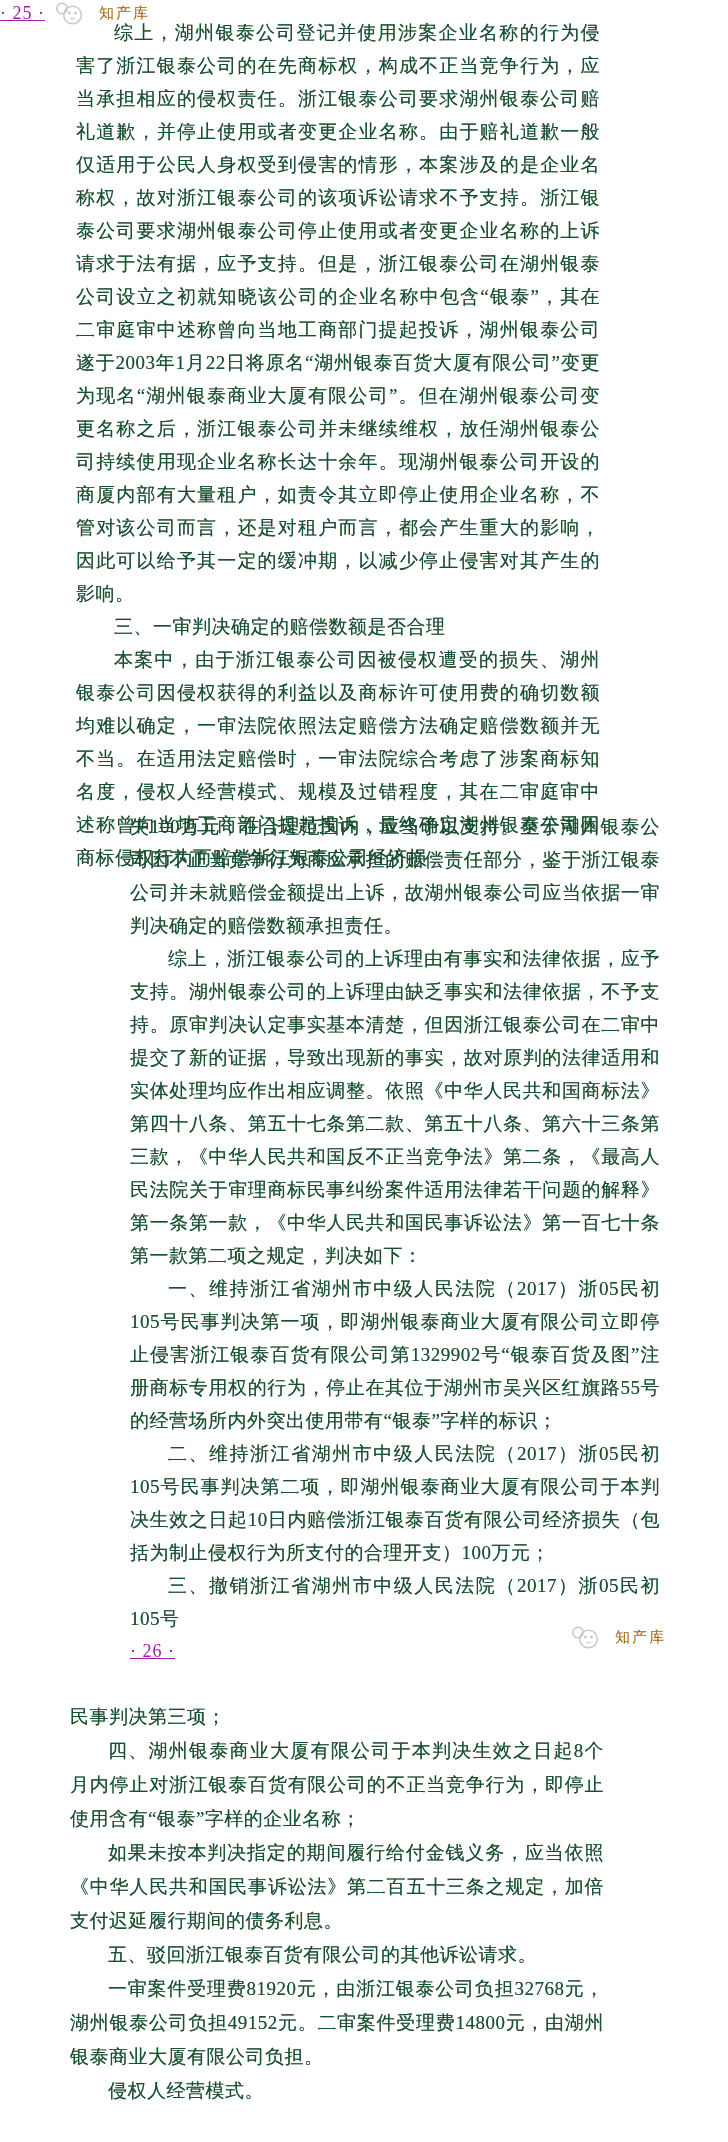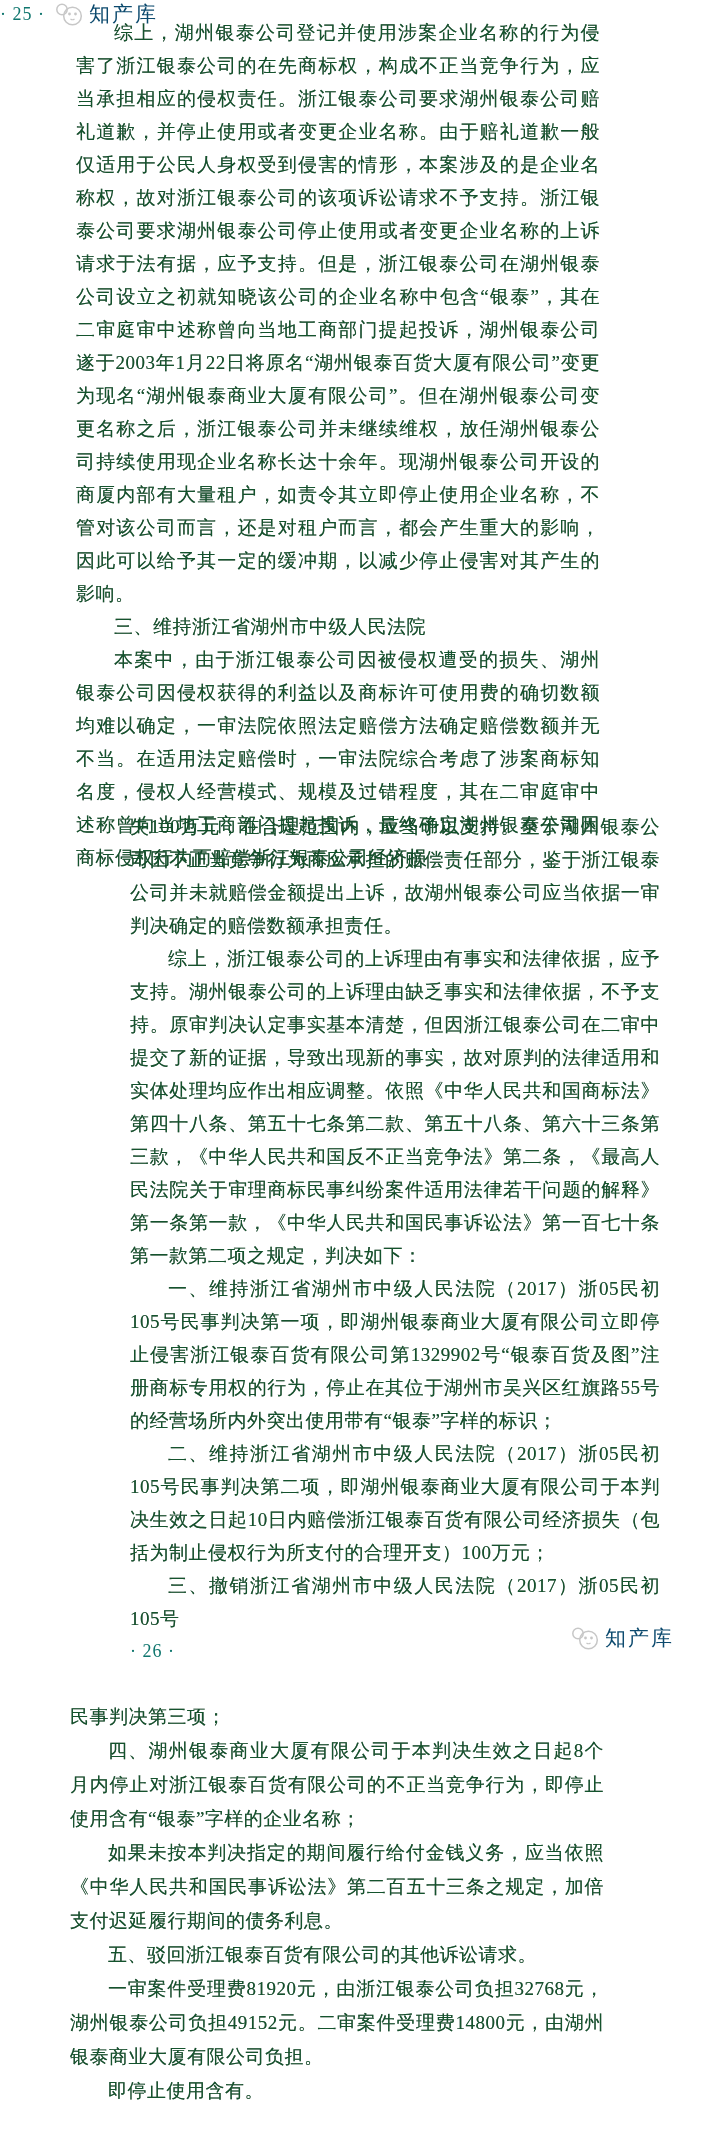--- a/index.html
+++ b/index.html
@@ -34,48 +34,49 @@
 
   #page-27-body { top: 1700px; left: 70px; width: 534px; }
   #page-27-body p { line-height: 34px; }
 
   .indent { text-indent: 2em; }
 
   .page-footer-number {
     position: absolute;
     font-size: 18px;
     letter-spacing: 1px;
-    color: #0f766e;
+    color: #a21caf;
     white-space: nowrap;
+    text-decoration: underline;
   }
   #footer-25 { top: 786px; left: 520px; display: flex; align-items: center; }
   #footer-25 .page-footer-number { position: static; }
 
   .brand-watermark {
     display: inline-flex;
     align-items: center;
-    gap: 5px;
-    color: #0c4a6e;
-    font-size: 21px;
+    gap: 15px;
+    color: #a16207;
+    font-size: 15px;
     letter-spacing: 2px;
     white-space: nowrap;
     font-family: "Liberation Sans", "DejaVu Sans", sans-serif;
   }
   #watermark-25 { margin-left: 9px; }
   #watermark-26 { position: absolute; top: 1624px; left: 570px; }
   #footer-26-number { top: 1614px; left: 130px; margin-top: 27px; }
 
   .panda-icon svg { display: block; }
 </style>
 </head>
 <body>
 
 <div id="page-25-body" class="scan-page">
   <p class="indent">综上，湖州银泰公司登记并使用涉案企业名称的行为侵害了浙江银泰公司的在先商标权，构成不正当竞争行为，应当承担相应的侵权责任。浙江银泰公司要求湖州银泰公司赔礼道歉，并停止使用或者变更企业名称。由于赔礼道歉一般仅适用于公民人身权受到侵害的情形，本案涉及的是企业名称权，故对浙江银泰公司的该项诉讼请求不予支持。浙江银泰公司要求湖州银泰公司停止使用或者变更企业名称的上诉请求于法有据，应予支持。但是，浙江银泰公司在湖州银泰公司设立之初就知晓该公司的企业名称中包含“银泰”，其在二审庭审中述称曾向当地工商部门提起投诉，湖州银泰公司遂于2003年1月22日将原名“湖州银泰百货大厦有限公司”变更为现名“湖州银泰商业大厦有限公司”。但在湖州银泰公司变更名称之后，浙江银泰公司并未继续维权，放任湖州银泰公司持续使用现企业名称长达十余年。现湖州银泰公司开设的商厦内部有大量租户，如责令其立即停止使用企业名称，不管对该公司而言，还是对租户而言，都会产生重大的影响，因此可以给予其一定的缓冲期，以减少停止侵害对其产生的影响。</p>
-  <p class="indent">三、维持浙江省湖州市中级人民法院</p>
+  <p class="indent">三、一审判决确定的赔偿数额是否合理</p>
   <p class="indent">本案中，由于浙江银泰公司因被侵权遭受的损失、湖州银泰公司因侵权获得的利益以及商标许可使用费的确切数额均难以确定，一审法院依照法定赔偿方法确定赔偿数额并无不当。在适用法定赔偿时，一审法院综合考虑了涉案商标知名度，侵权人经营模式、规模及过错程度，其在二审庭审中述称曾向当地工商部门提起投诉，最终确定湖州银泰公司因商标侵权行为而赔偿浙江银泰公司经济损</p>
 </div>
 
 <div id="footer-25">
   <span class="page-footer-number">· 25 ·</span>
   <span id="watermark-25" class="brand-watermark">
     <span class="panda-icon">
       <svg width="30" height="27" viewBox="0 0 30 27" fill="none">
         <circle cx="8" cy="8.5" r="5.2" stroke="#c7c7c7" stroke-width="1.5"></circle>
         <circle cx="18.5" cy="15" r="8.8" stroke="#c7c7c7" stroke-width="1.5"></circle>
@@ -110,14 +111,14 @@
   </span>
   <span>知产库</span>
 </span>
 
 <div id="page-27-body" class="scan-page">
   <p>民事判决第三项；</p>
   <p class="indent">四、湖州银泰商业大厦有限公司于本判决生效之日起8个月内停止对浙江银泰百货有限公司的不正当竞争行为，即停止使用含有“银泰”字样的企业名称；</p>
   <p class="indent">如果未按本判决指定的期间履行给付金钱义务，应当依照《中华人民共和国民事诉讼法》第二百五十三条之规定，加倍支付迟延履行期间的债务利息。</p>
   <p class="indent">五、驳回浙江银泰百货有限公司的其他诉讼请求。</p>
   <p class="indent">一审案件受理费81920元，由浙江银泰公司负担32768元，湖州银泰公司负担49152元。二审案件受理费14800元，由湖州银泰商业大厦有限公司负担。</p>
-  <p class="indent">即停止使用含有。</p>
+  <p class="indent">侵权人经营模式。</p>
 </div>
 
 </body></html>

